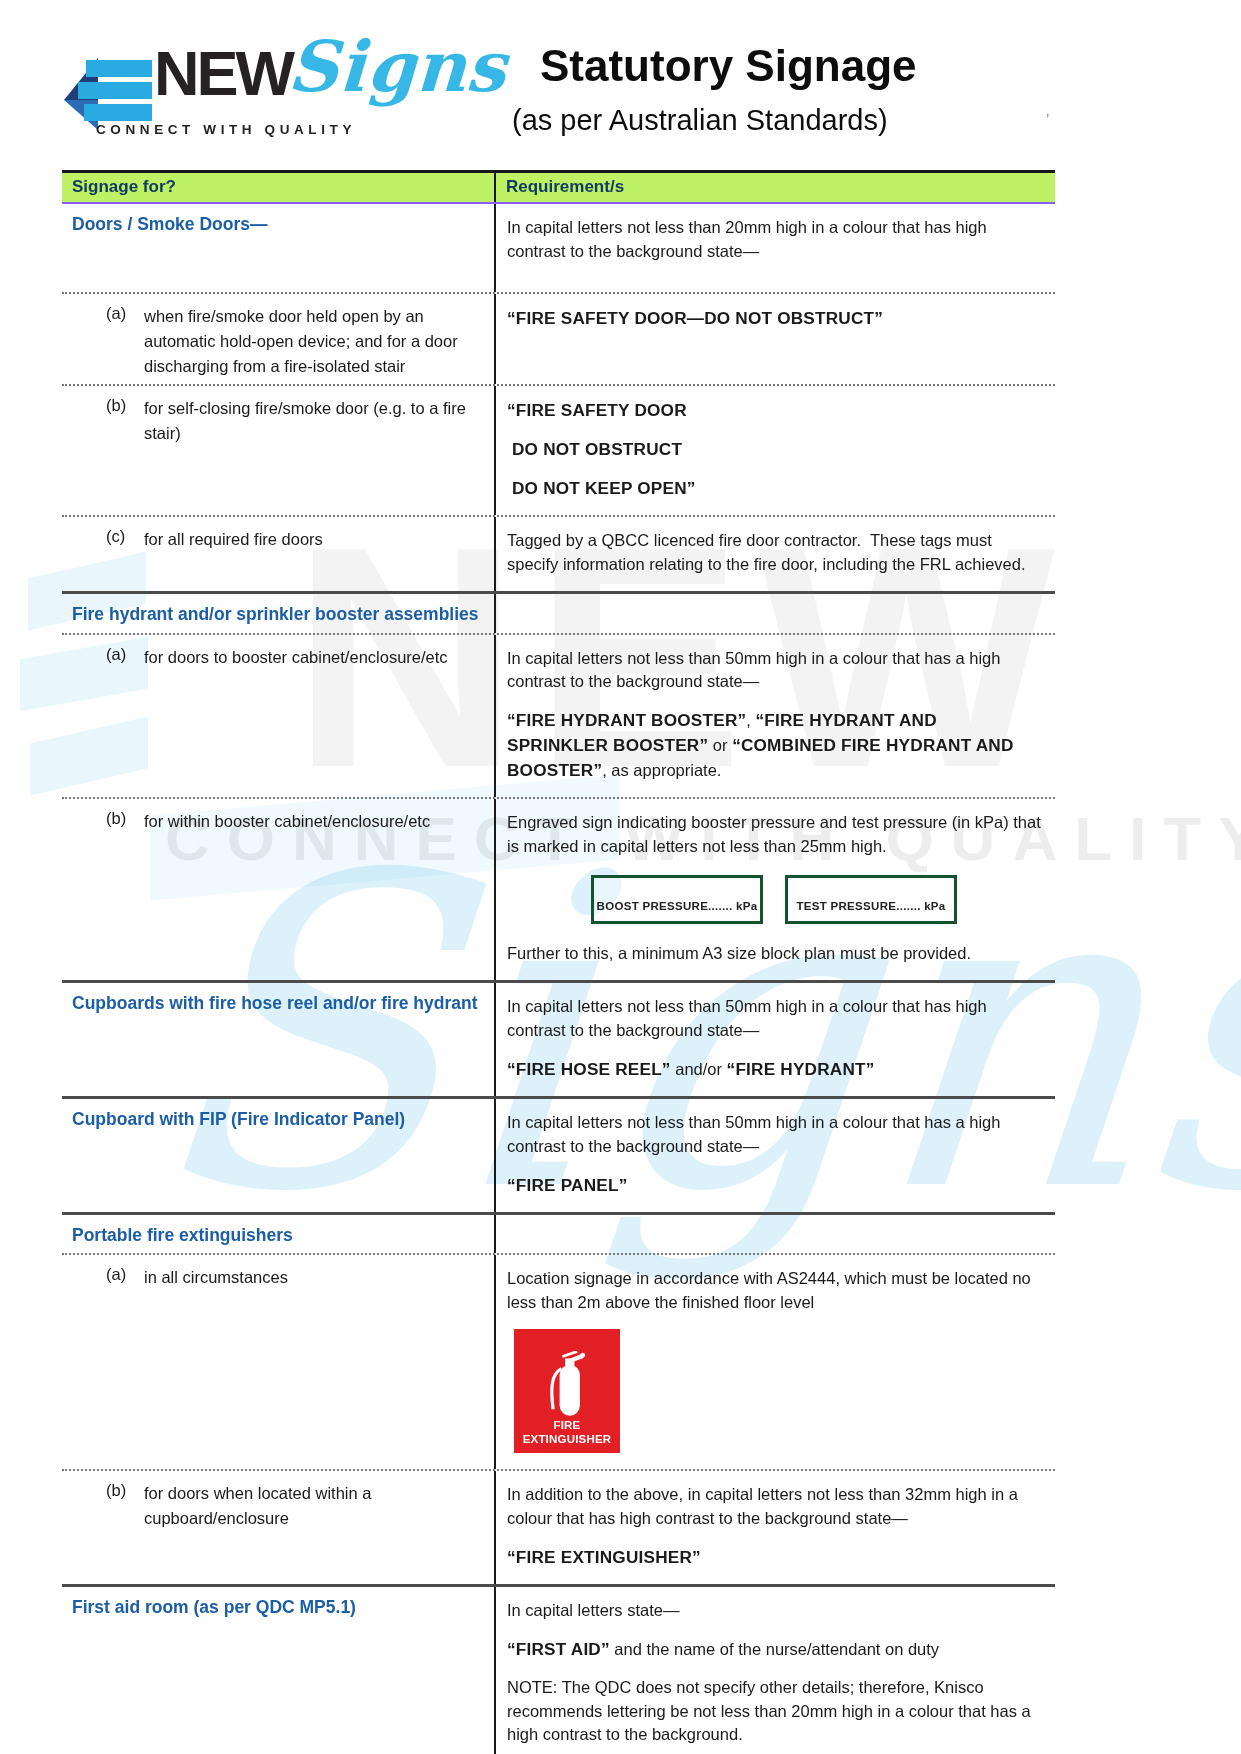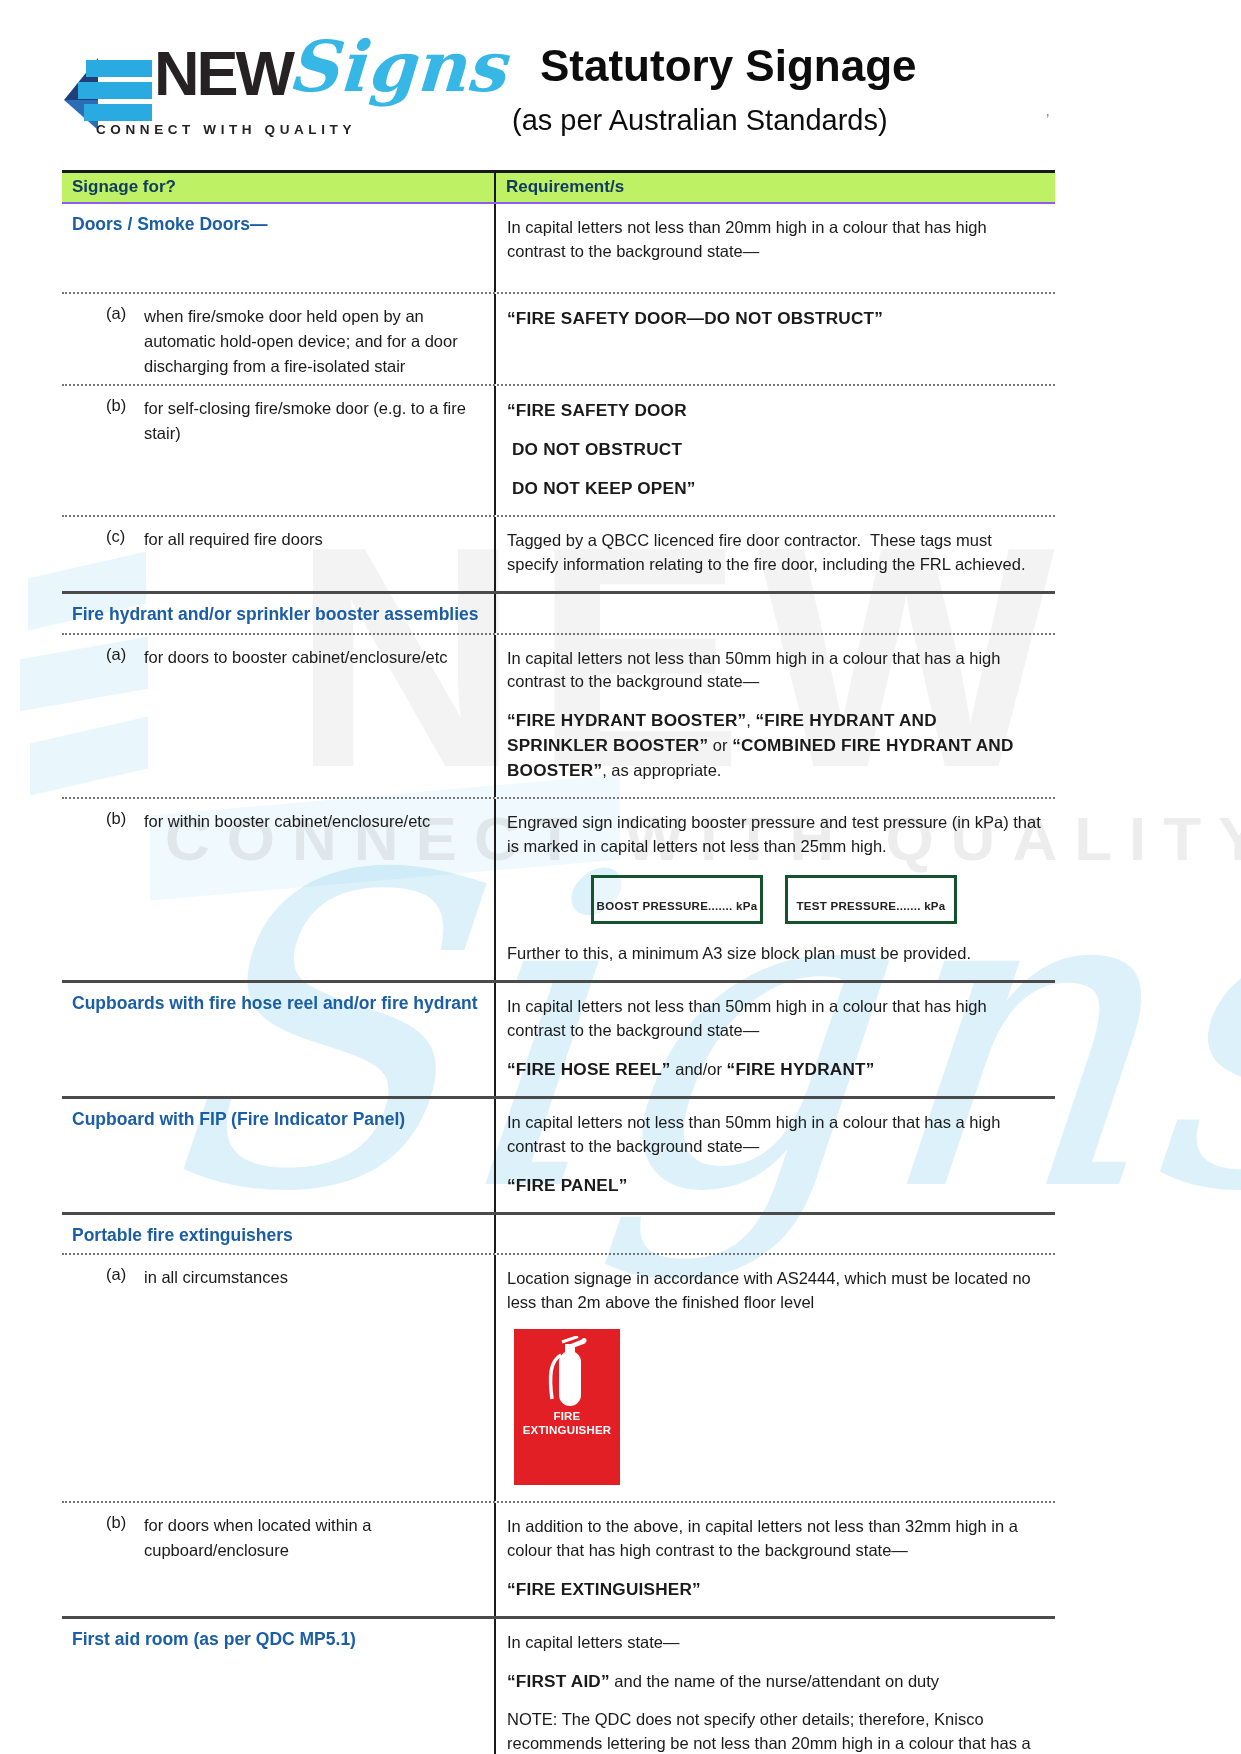--- a/index.html
+++ b/index.html
@@ -81,23 +81,23 @@
   .p b { font-size:17.2px; letter-spacing:0.2px; }
 
   .boxes { display:flex; justify-content:center; gap:22px; margin:16px 0 18px; }
   .pressure-box {
     width:172px; height:49px; border:3px solid #14532d; background:rgba(255,255,255,0.35);
     display:flex; align-items:flex-end; justify-content:center; padding-bottom:9px;
     font-size:11.5px; font-weight:bold; letter-spacing:0.3px; color:#222;
   }
 
   .ext-sign {
-    width:106px; height:156px; margin:12px 0 16px 7px;
+    width:106px; height:124px; margin:12px 0 16px 7px;
     display:flex; flex-direction:column; align-items:center;
-    padding:7px 4px 6px;
+    padding:22px 4px 6px;
   }
   .ext-label { color:#fff; font-weight:bold; font-size:11.5px; line-height:1.2; letter-spacing:0.2px; text-align:center; }
 </style>
 </head>
 <body>
 
 <div class="page">
 
   <div class="watermark">
     <div class="wm-bar b1"></div>

